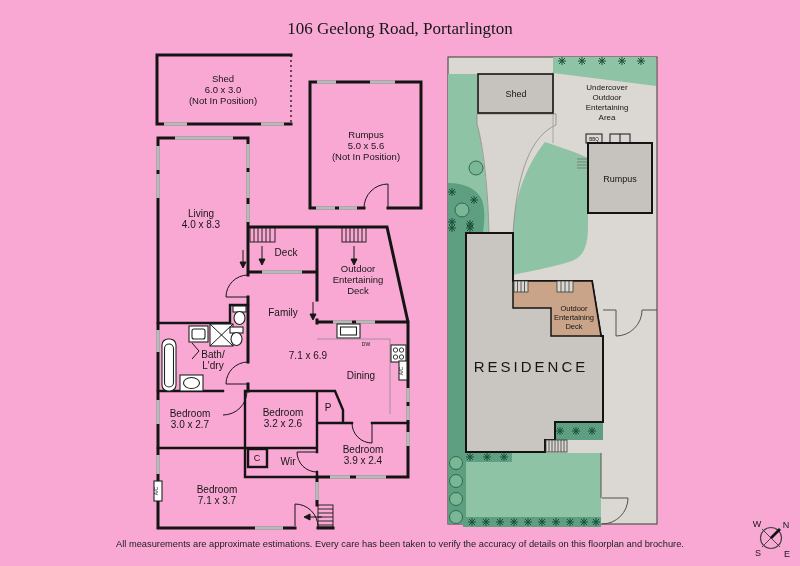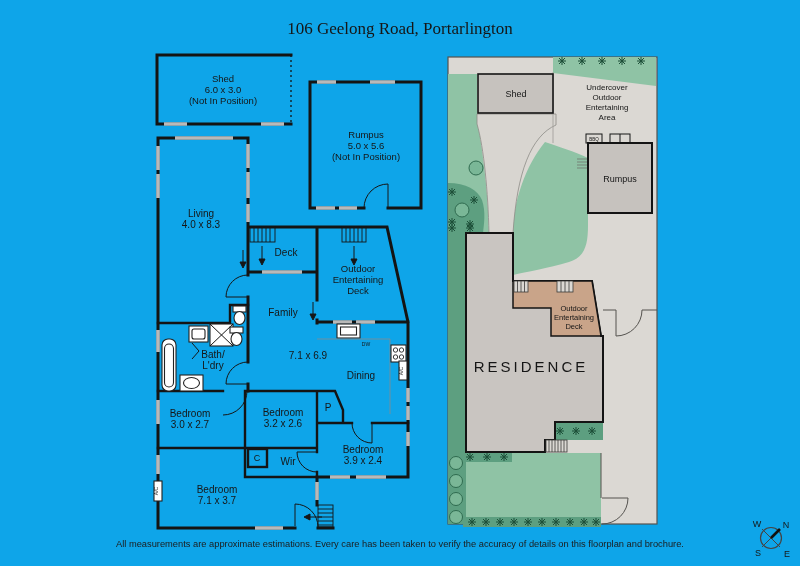--- a/index.html
+++ b/index.html
@@ -1,16 +1,16 @@
 <!DOCTYPE html>
 <html><head>
 <meta charset="utf-8">
 <style>
   html,body{margin:0;padding:0;background:#ffffff;}
-  .page{position:relative;width:800px;height:566px;background:#0ea5e9;overflow:hidden;}
+  .page{position:relative;width:800px;height:566px;background:#f9a8d4;overflow:hidden;}
   svg{position:absolute;left:0;top:0;}
   text{text-anchor:middle;fill:#161616;}
   .title{font:17px "Liberation Serif", serif;}
   .disc{font:9.3px "Liberation Sans", sans-serif;fill:#1c1c1c;}
   .t10{font:10px "Liberation Sans", sans-serif;}
   .t95{font:9.5px "Liberation Sans", sans-serif;}
   .t9{font:9px "Liberation Sans", sans-serif;}
   .t8{font:8px "Liberation Sans", sans-serif;}
   .t75{font:7.5px "Liberation Sans", sans-serif;}
   .t5{font:5px "Liberation Sans", sans-serif;}

